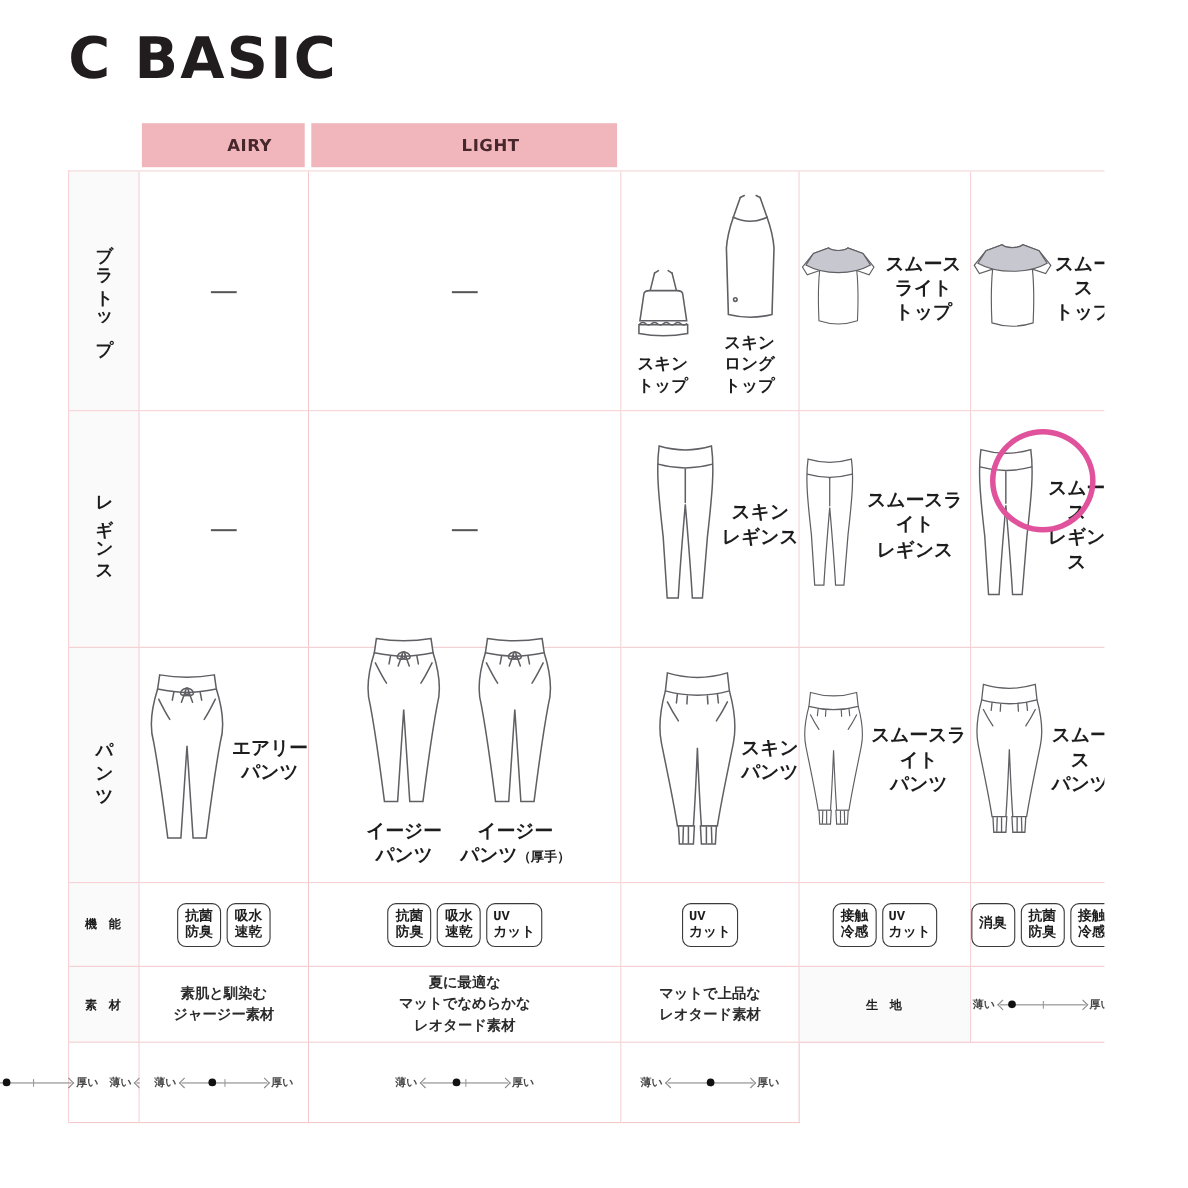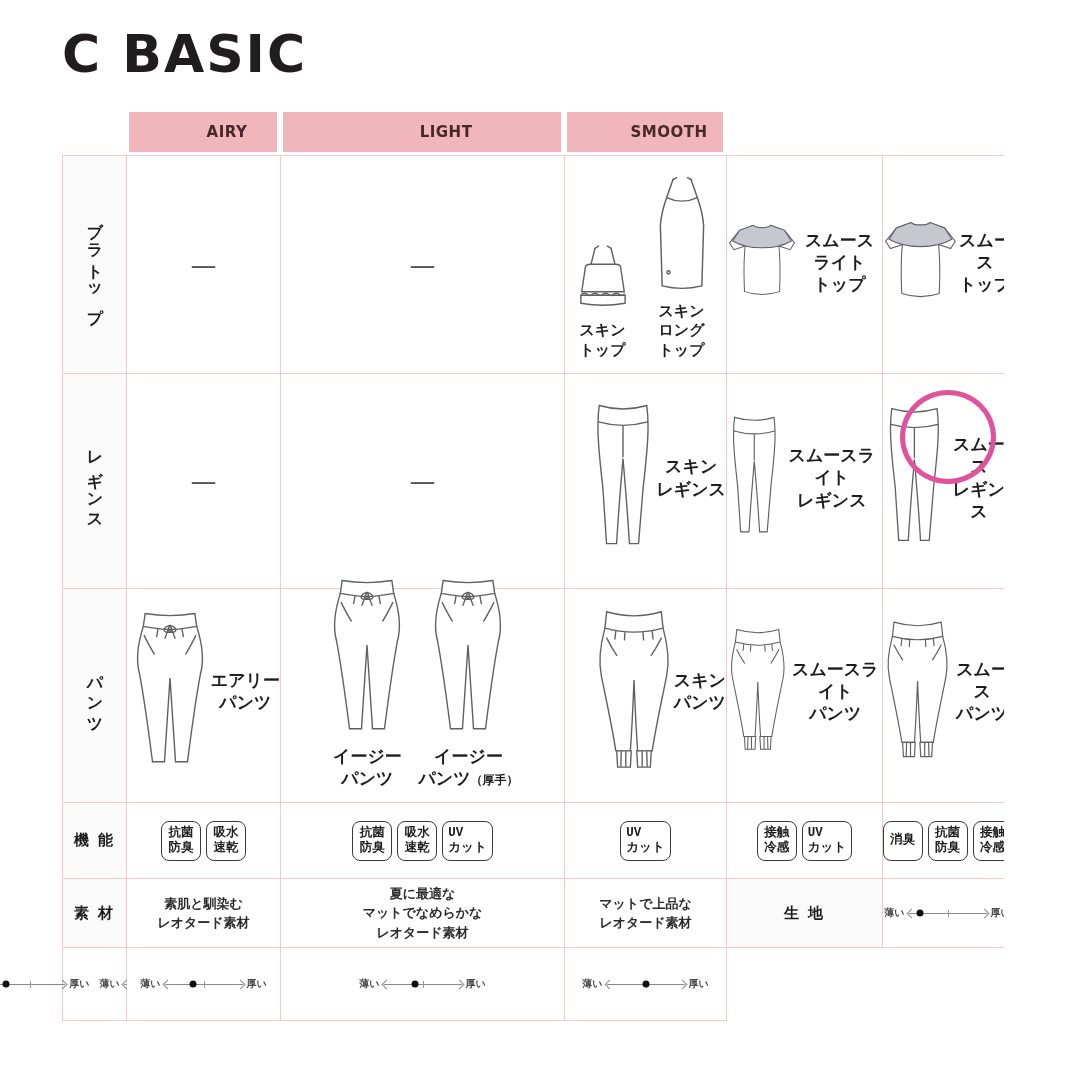--- a/index.html
+++ b/index.html
@@ -19,21 +19,21 @@
   .hdr-cell{height:40px;}
   .hdr-pill{height:100%; margin:0 3px; background:var(--header-bg);
     display:flex; align-items:center; justify-content:center;
     font-size:15px; font-weight:bold; letter-spacing:0.5px; color:var(--header-text);padding-left:48px;}
   .body-grid{border-top:1px solid var(--border); border-left:1px solid var(--border);
     grid-template-rows:218px 215px 214px 76px 69px 73px;}
   .cell{border-right:1px solid var(--border); border-bottom:1px solid var(--border);
     background:#fff; position:relative; display:flex; align-items:center; justify-content:center;}
   .rowlabel{background:var(--rowlabel-bg); font-weight:bold; color:#1c1c1c;}
   .vtext{writing-mode:vertical-rl; text-orientation:upright; font-size:16px; letter-spacing:3px;}
-  .htext{font-size:15px; letter-spacing:2px;}
+  .htext{font-size:11px; letter-spacing:2px;font-family:Liberation Mono, monospace;}
 
   .dash{font-size:26px; color:#555; font-weight:400;}
 
   .cell.prod{flex-direction:row; justify-content:flex-end; padding-bottom:13px;}
   .figrow{display:flex; align-items:flex-end; justify-content:center; gap:10px; width:100%; height:100%;}
   .fig{display:flex; flex-direction:column; align-items:center; justify-content:flex-end; gap:8px; padding-bottom:13px;}
   .plabel{font-weight:bold; font-size:17px; line-height:1.3; text-align:center; white-space:pre-line; color:#1d1d1d;}
   .plabel.sm{font-size:15px;}
   .note{font-size:12px;}
   .garment{display:block;}
@@ -132,23 +132,20 @@
   <div class="tablewrap">
 
     <div class="hdr-grid">
       <div class="hdr-cell"></div>
       <div class="hdr-cell">
           <div class="hdr-pill">AIRY</div>
         </div>
       <div class="hdr-cell">
           <div class="hdr-pill">LIGHT</div>
         </div>
-      <div class="hdr-cell">
-          <div class="hdr-pill">SMOOTH</div>
-        </div>
     </div>
 
     <div class="body-grid">
 
       <div class="cell rowlabel">
           <span class="vtext">ブラトップ</span>
         </div>
       <div class="cell">
           <span class="dash">—</span>
         </div>
@@ -314,21 +311,21 @@
           <span class="badge">接触
 冷感</span>
         </div>
       </div>
 
       <div class="cell rowlabel">
           <span class="htext">素 材</span>
         </div>
       <div class="cell">
           <div class="material">素肌と馴染む
-レオタード素材</div>
+ジャージー素材</div>
         </div>
       <div class="cell">
           <div class="material">夏に最適な
 マットでなめらかな
 レオタード素材</div>
         </div>
       <div class="cell">
           <div class="material">マットで上品な
 レオタード素材</div>
         </div>

